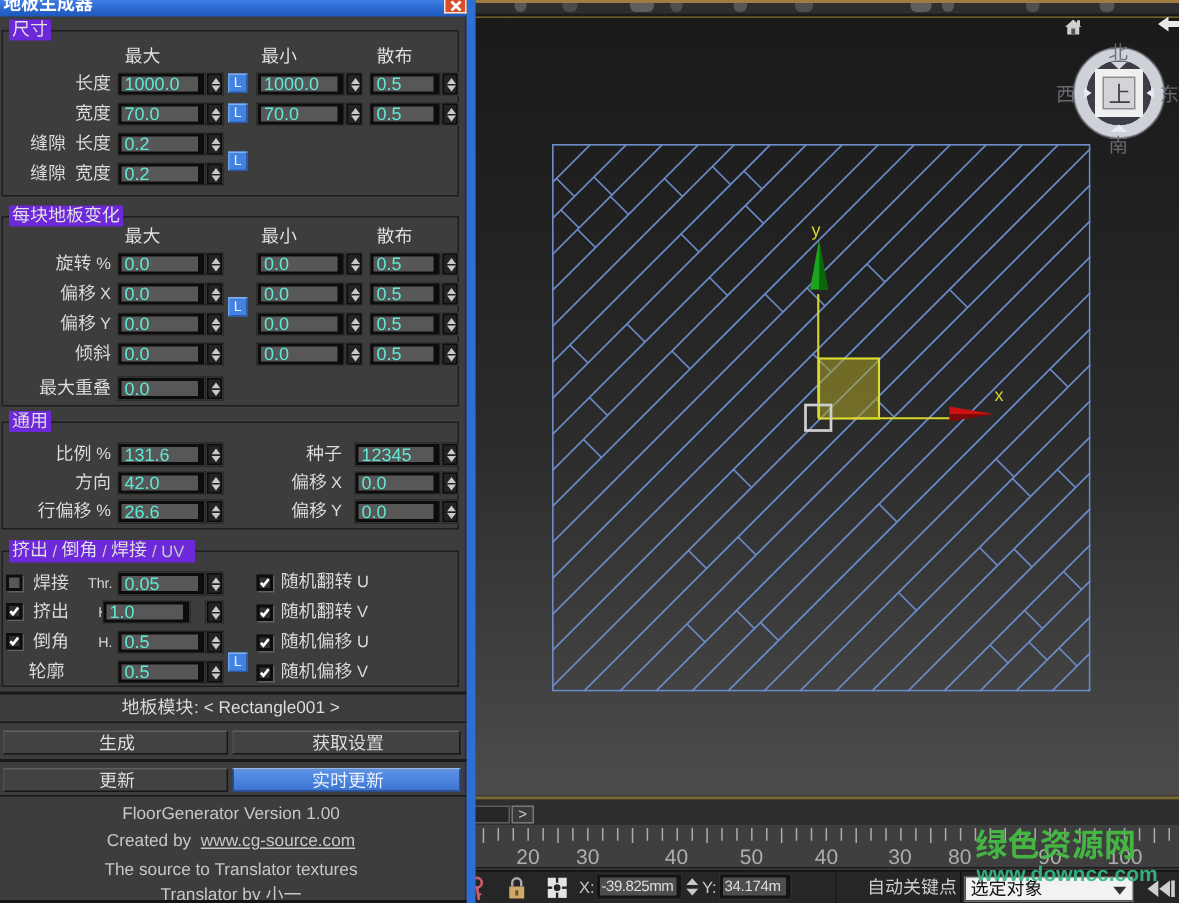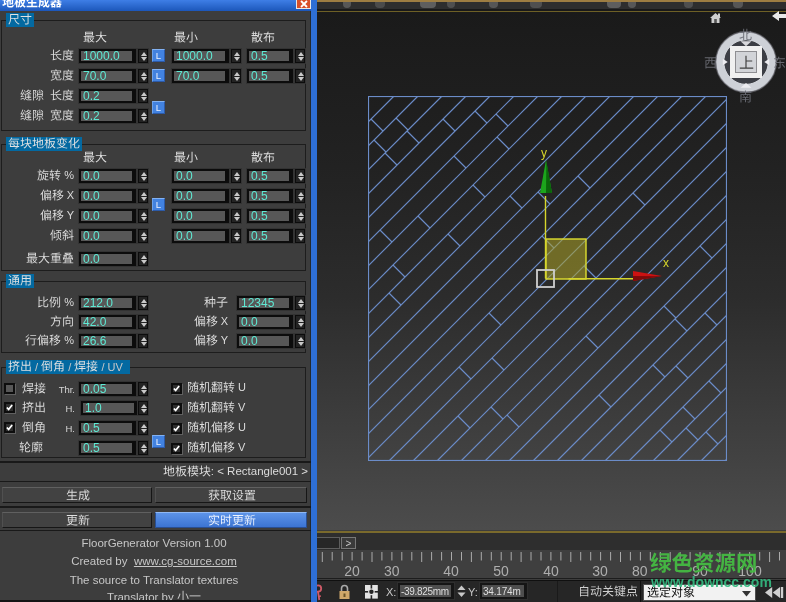--- a/index.html
+++ b/index.html
@@ -13,21 +13,21 @@
 .spn{position:absolute;width:12px;height:16px;background:#0c0c0c;border:1px solid #333}
 .spn b{position:absolute;left:1px;right:1px;height:6.5px;background:#232323}
 .su{top:1px}.sd{bottom:1px}
 .su:after,.sd:after{content:"";position:absolute;left:1.5px;border-left:3.5px solid transparent;border-right:3.5px solid transparent}
 .su:after{top:1.5px;border-bottom:4px solid #c9c9c9}
 .sd:after{top:1.5px;border-top:4px solid #c9c9c9}
 .lb{position:absolute;width:13px;height:13px;background:#4282e0;border:1px solid #2c5aa8;border-top-color:#83b2f2;border-left-color:#6ba2ec;color:#e8f0ff;font:9.5px/11px 'Liberation Sans', sans-serif;text-align:center}
 .cb{position:absolute;width:11px;height:11px;border:2px solid #0d0d0d;box-shadow:1px 1px 0 rgba(255,255,255,.18)}
 .lab{position:absolute;text-align:right;color:#dcdcdc;font:12px/14px 'Liberation Sans', sans-serif;white-space:nowrap}
 .grp{position:absolute;border:1px solid #1d1d1d}
-.glab{position:absolute;background:#0369a1;padding:0 2px;color:#e2e2e2;font:12px/14px 'Liberation Sans', sans-serif;white-space:nowrap}
+.glab{position:absolute;background:#6d28d9;padding:0 2px;color:#e2e2e2;font:12px/14px 'Liberation Sans', sans-serif;white-space:nowrap}
 .btn{position:absolute;height:16px;background:#424242;border:1px solid #161616;border-top-color:#606060;border-left-color:#505050;color:#e0e0e0;text-align:center}
 .ftr{position:absolute;left:0;width:308px;text-align:center;color:#c7c7c7;font:11.5px/14px 'Liberation Sans', sans-serif}
 </style></head><body>
 <div style="position:absolute;left:317px;top:0;width:469px;height:9px;background:#2e2e2e;overflow:hidden"></div>
 <div style="position:absolute;left:317px;top:0;width:469px;height:1.5px;background:#9d7d42"></div>
 <div style="position:absolute;left:317px;top:9px;width:469px;height:1.5px;background:#191919"></div>
 <div style="position:absolute;left:343px;top:2px;width:8px;height:6px;background:#8a8a8a;border-radius:0 0 4px 4px;opacity:.45"></div>
 <div style="position:absolute;left:375px;top:2px;width:10px;height:6px;background:#6f6f6f;border-radius:0 0 4px 4px;opacity:.45"></div>
 <div style="position:absolute;left:420px;top:2px;width:16px;height:6px;background:#9a9a9a;border-radius:0 0 4px 4px;opacity:.45"></div>
 <div style="position:absolute;left:447px;top:2px;width:8px;height:6px;background:#777;border-radius:0 0 4px 4px;opacity:.45"></div>
@@ -566,21 +566,21 @@
 <div class="glab" style="left:6px;top:274px;width:28px"><svg class="han" style="width:24.0px;height:13.9px;color:#e2e2e2;" viewBox="0 0 2000 1160">
       <use href="#g901a" transform="translate(0,880) scale(1,-1)"></use>
       <use href="#g7528" transform="translate(1000,880) scale(1,-1)"></use>
     </svg></div>
 <div class="lab" style="left:4px;top:296px;width:70px"><svg class="han" style="width:24.0px;height:13.9px;" viewBox="0 0 2000 1160">
       <use href="#g6bd4" transform="translate(0,880) scale(1,-1)"></use>
       <use href="#g4f8b" transform="translate(1000,880) scale(1,-1)"></use>
     </svg><span class="sx"> %</span></div>
 <div class="fld" style="left:78px;top:295px;width:59px">
     <i style="right:4px"></i>
-    <span>212.0</span>
+    <span>131.6</span>
   </div>
 <div class="spn" style="left:137px;top:295px">
     <b class="su"></b>
     <b class="sd"></b>
   </div>
 <div class="lab" style="left:158px;top:296px;width:70px"><svg class="han" style="width:24.0px;height:13.9px;" viewBox="0 0 2000 1160">
       <use href="#g79cd" transform="translate(0,880) scale(1,-1)"></use>
       <use href="#g5b50" transform="translate(1000,880) scale(1,-1)"></use>
     </svg></div>
 <div class="fld" style="left:236px;top:295px;width:58px">
@@ -668,21 +668,21 @@
 <div class="cb" style="left:4px;top:402px;background:#2e2e2e">
     <svg viewBox="0 0 8 8" style="position:absolute;left:0;top:0;width:7px;height:7px">
       <path d="M1 4 L3 6.2 L7 1.2" stroke="#fff" stroke-width="2" fill="none"></path>
     </svg>
   </div>
 <div style="position:absolute;left:22px;top:401px;color:#dcdcdc"><svg class="han" style="width:24.0px;height:13.9px;" viewBox="0 0 2000 1160">
       <use href="#g6324" transform="translate(0,880) scale(1,-1)"></use>
       <use href="#g51fa" transform="translate(1000,880) scale(1,-1)"></use>
     </svg></div>
 <div style="position:absolute;left:52px;top:402px;width:23px;text-align:right;color:#d6d6d6;font:9.5px/13px 'Liberation Sans', sans-serif">H.</div>
-<div class="fld" style="left:80px;top:400px;width:59px">
+<div class="fld" style="left:68px;top:400px;width:59px">
     <i style="right:4px"></i>
     <span>1.0</span>
   </div>
 <div class="spn" style="left:137px;top:400px">
     <b class="su"></b>
     <b class="sd"></b>
   </div>
 <div class="cb" style="left:4px;top:422px;background:#2e2e2e">
     <svg viewBox="0 0 8 8" style="position:absolute;left:0;top:0;width:7px;height:7px">
       <path d="M1 4 L3 6.2 L7 1.2" stroke="#fff" stroke-width="2" fill="none"></path>
@@ -752,21 +752,21 @@
       <path d="M1 4 L3 6.2 L7 1.2" stroke="#fff" stroke-width="2" fill="none"></path>
     </svg>
   </div>
 <div style="position:absolute;left:187px;top:441px;color:#dcdcdc;font:12px/14px 'Liberation Sans', sans-serif;white-space:nowrap"><svg class="han" style="width:48.0px;height:13.9px;" viewBox="0 0 4000 1160">
       <use href="#g968f" transform="translate(0,880) scale(1,-1)"></use>
       <use href="#g673a" transform="translate(1000,880) scale(1,-1)"></use>
       <use href="#g504f" transform="translate(2000,880) scale(1,-1)"></use>
       <use href="#g79fb" transform="translate(3000,880) scale(1,-1)"></use>
     </svg><span class="sx"> V</span></div>
 <div style="position:absolute;left:0;top:461px;width:311px;height:1.5px;background:#191919"></div>
-<div style="position:absolute;left:0;top:465px;width:308px;text-align:right;color:#dcdcdc;font:12px/14px 'Liberation Sans', sans-serif"><svg class="han" style="width:48.0px;height:13.9px;" viewBox="0 0 4000 1160">
+<div style="position:absolute;left:0;top:465px;width:308px;text-align:center;color:#dcdcdc;font:12px/14px 'Liberation Sans', sans-serif"><svg class="han" style="width:48.0px;height:13.9px;" viewBox="0 0 4000 1160">
       <use href="#g5730" transform="translate(0,880) scale(1,-1)"></use>
       <use href="#g677f" transform="translate(1000,880) scale(1,-1)"></use>
       <use href="#g6a21" transform="translate(2000,880) scale(1,-1)"></use>
       <use href="#g5757" transform="translate(3000,880) scale(1,-1)"></use>
     </svg><span class="sx" style="font-size:11.5px">: &lt; Rectangle001 &gt;</span></div>
 <div style="position:absolute;left:0;top:480.5px;width:311px;height:1.5px;background:#191919"></div>
 <div class="btn" style="left:2px;top:487px;width:150px">
     <div style="position:absolute;left:63px;top:1px"><svg class="han" style="width:24.0px;height:13.9px;color:#e0e0e0;" viewBox="0 0 2000 1160">
         <use href="#g751f" transform="translate(0,880) scale(1,-1)"></use>
         <use href="#g6210" transform="translate(1000,880) scale(1,-1)"></use>

